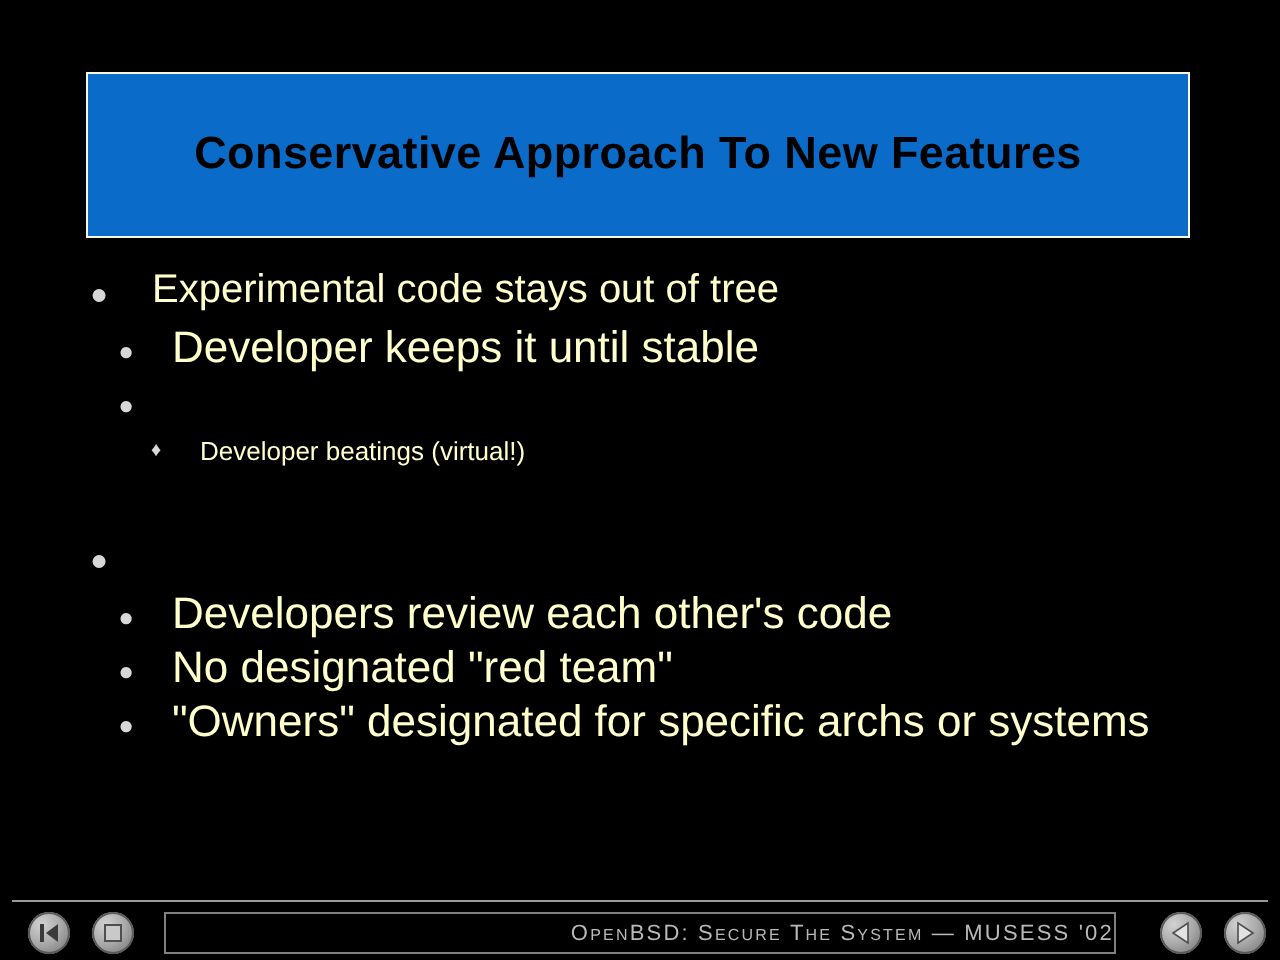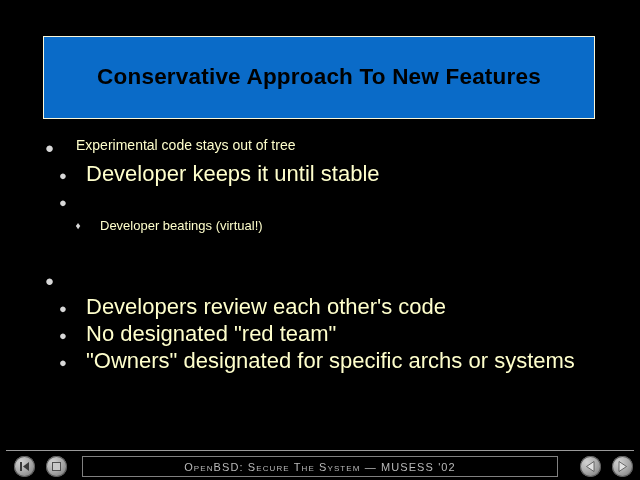--- a/index.html
+++ b/index.html
@@ -75,21 +75,21 @@
   
   .lvl1 { height: 29px; }
   .lvl1 .marker {
     left: 45px;
     top: 9px;
     width: 9px;
     font-size: 15px;
   }
   .lvl1 .label {
     margin-left: 76px;
-    font-size: 14px;
+    font-size: 20px;
     line-height: 29px;
   }
 
   
   .lvl2 { height: 27px; }
   .lvl2 .marker {
     left: 59px;
     top: 9px;
     width: 8px;
     font-size: 13px;
@@ -151,21 +151,21 @@
     position: absolute;
     left: 82px;
     top: 3px;
     width: 476px;
     height: 21px;
     border: 1px solid #808080;
     box-sizing: border-box;
     background: #000000;
     display: flex;
     align-items: center;
-    justify-content: center;
+    justify-content: flex-end;
   }
   #footer-title-text {
     color: #b9b9b9;
     font-size: 11px;
     font-variant: small-caps;
     letter-spacing: 1.1px;
     white-space: nowrap;
     font-family: "Liberation Sans", sans-serif;
   }
 </style>

